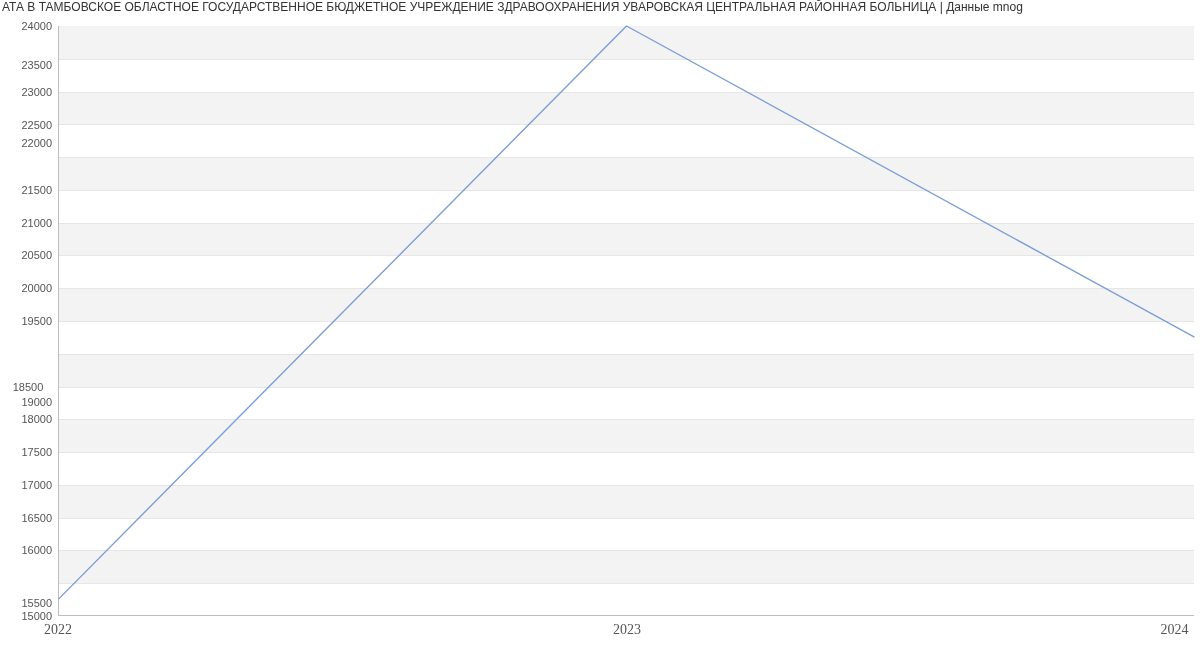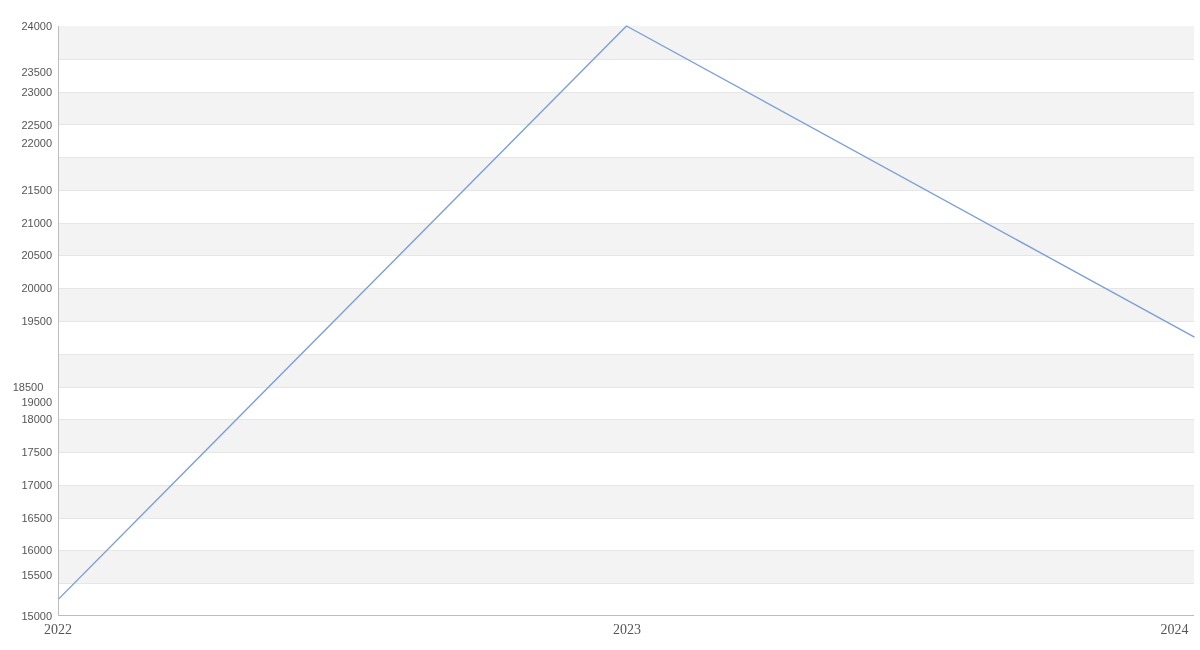--- a/index.html
+++ b/index.html
@@ -66,39 +66,40 @@
     position: absolute;
     left: 0; top: 0;
     width: 100%; height: 100%;
     overflow: visible;
   }
 </style>
 </head>
 <body>
 
 <div class="chart-wrap">
+  <div class="title">АТА В ТАМБОВСКОЕ ОБЛАСТНОЕ ГОСУДАРСТВЕННОЕ БЮДЖЕТНОЕ УЧРЕЖДЕНИЕ ЗДРАВООХРАНЕНИЯ УВАРОВСКАЯ ЦЕНТРАЛЬНАЯ РАЙОННАЯ БОЛЬНИЦА | Данные mnog</div>
 
   <div class="ylabel" style="top:616px;">15000</div>
-  <div class="ylabel" style="top:575px;">15500</div>
+  <div class="ylabel" style="top:603px;">15500</div>
   <div class="ylabel" style="top:550.4px;">16000</div>
   <div class="ylabel" style="top:517.7px;">16500</div>
   <div class="ylabel" style="top:484.9px;">17000</div>
   <div class="ylabel" style="top:452.1px;">17500</div>
   <div class="ylabel" style="top:419.3px;">18000</div>
   <div class="ylabel" style="top:386.6px;text-align:center;">18500</div>
   <div class="ylabel" style="top:353.8px;margin-top:48px;">19000</div>
   <div class="ylabel" style="top:321.0px;">19500</div>
   <div class="ylabel" style="top:288.2px;">20000</div>
   <div class="ylabel" style="top:255.4px;">20500</div>
   <div class="ylabel" style="top:222.7px;">21000</div>
   <div class="ylabel" style="top:189.9px;">21500</div>
   <div class="ylabel" style="top:143px;">22000</div>
   <div class="ylabel" style="top:125px;">22500</div>
   <div class="ylabel" style="top:91.6px;">23000</div>
-  <div class="ylabel" style="top:72px;">23500</div>
+  <div class="ylabel" style="top:65px;">23500</div>
   <div class="ylabel" style="top:26px;">24000</div>
 
   <div class="xlabel" style="left:58px;">2022</div>
   <div class="xlabel" style="left:627px;">2023</div>
   <div class="xlabel" style="left:1183px;transform:translateX(-80%);">2024</div>
 
   <div class="plot">
 
     <div class="band" style="top:0px;height:32.78px;"></div>
     <div class="band" style="top:65.56px;height:32.78px;"></div>

